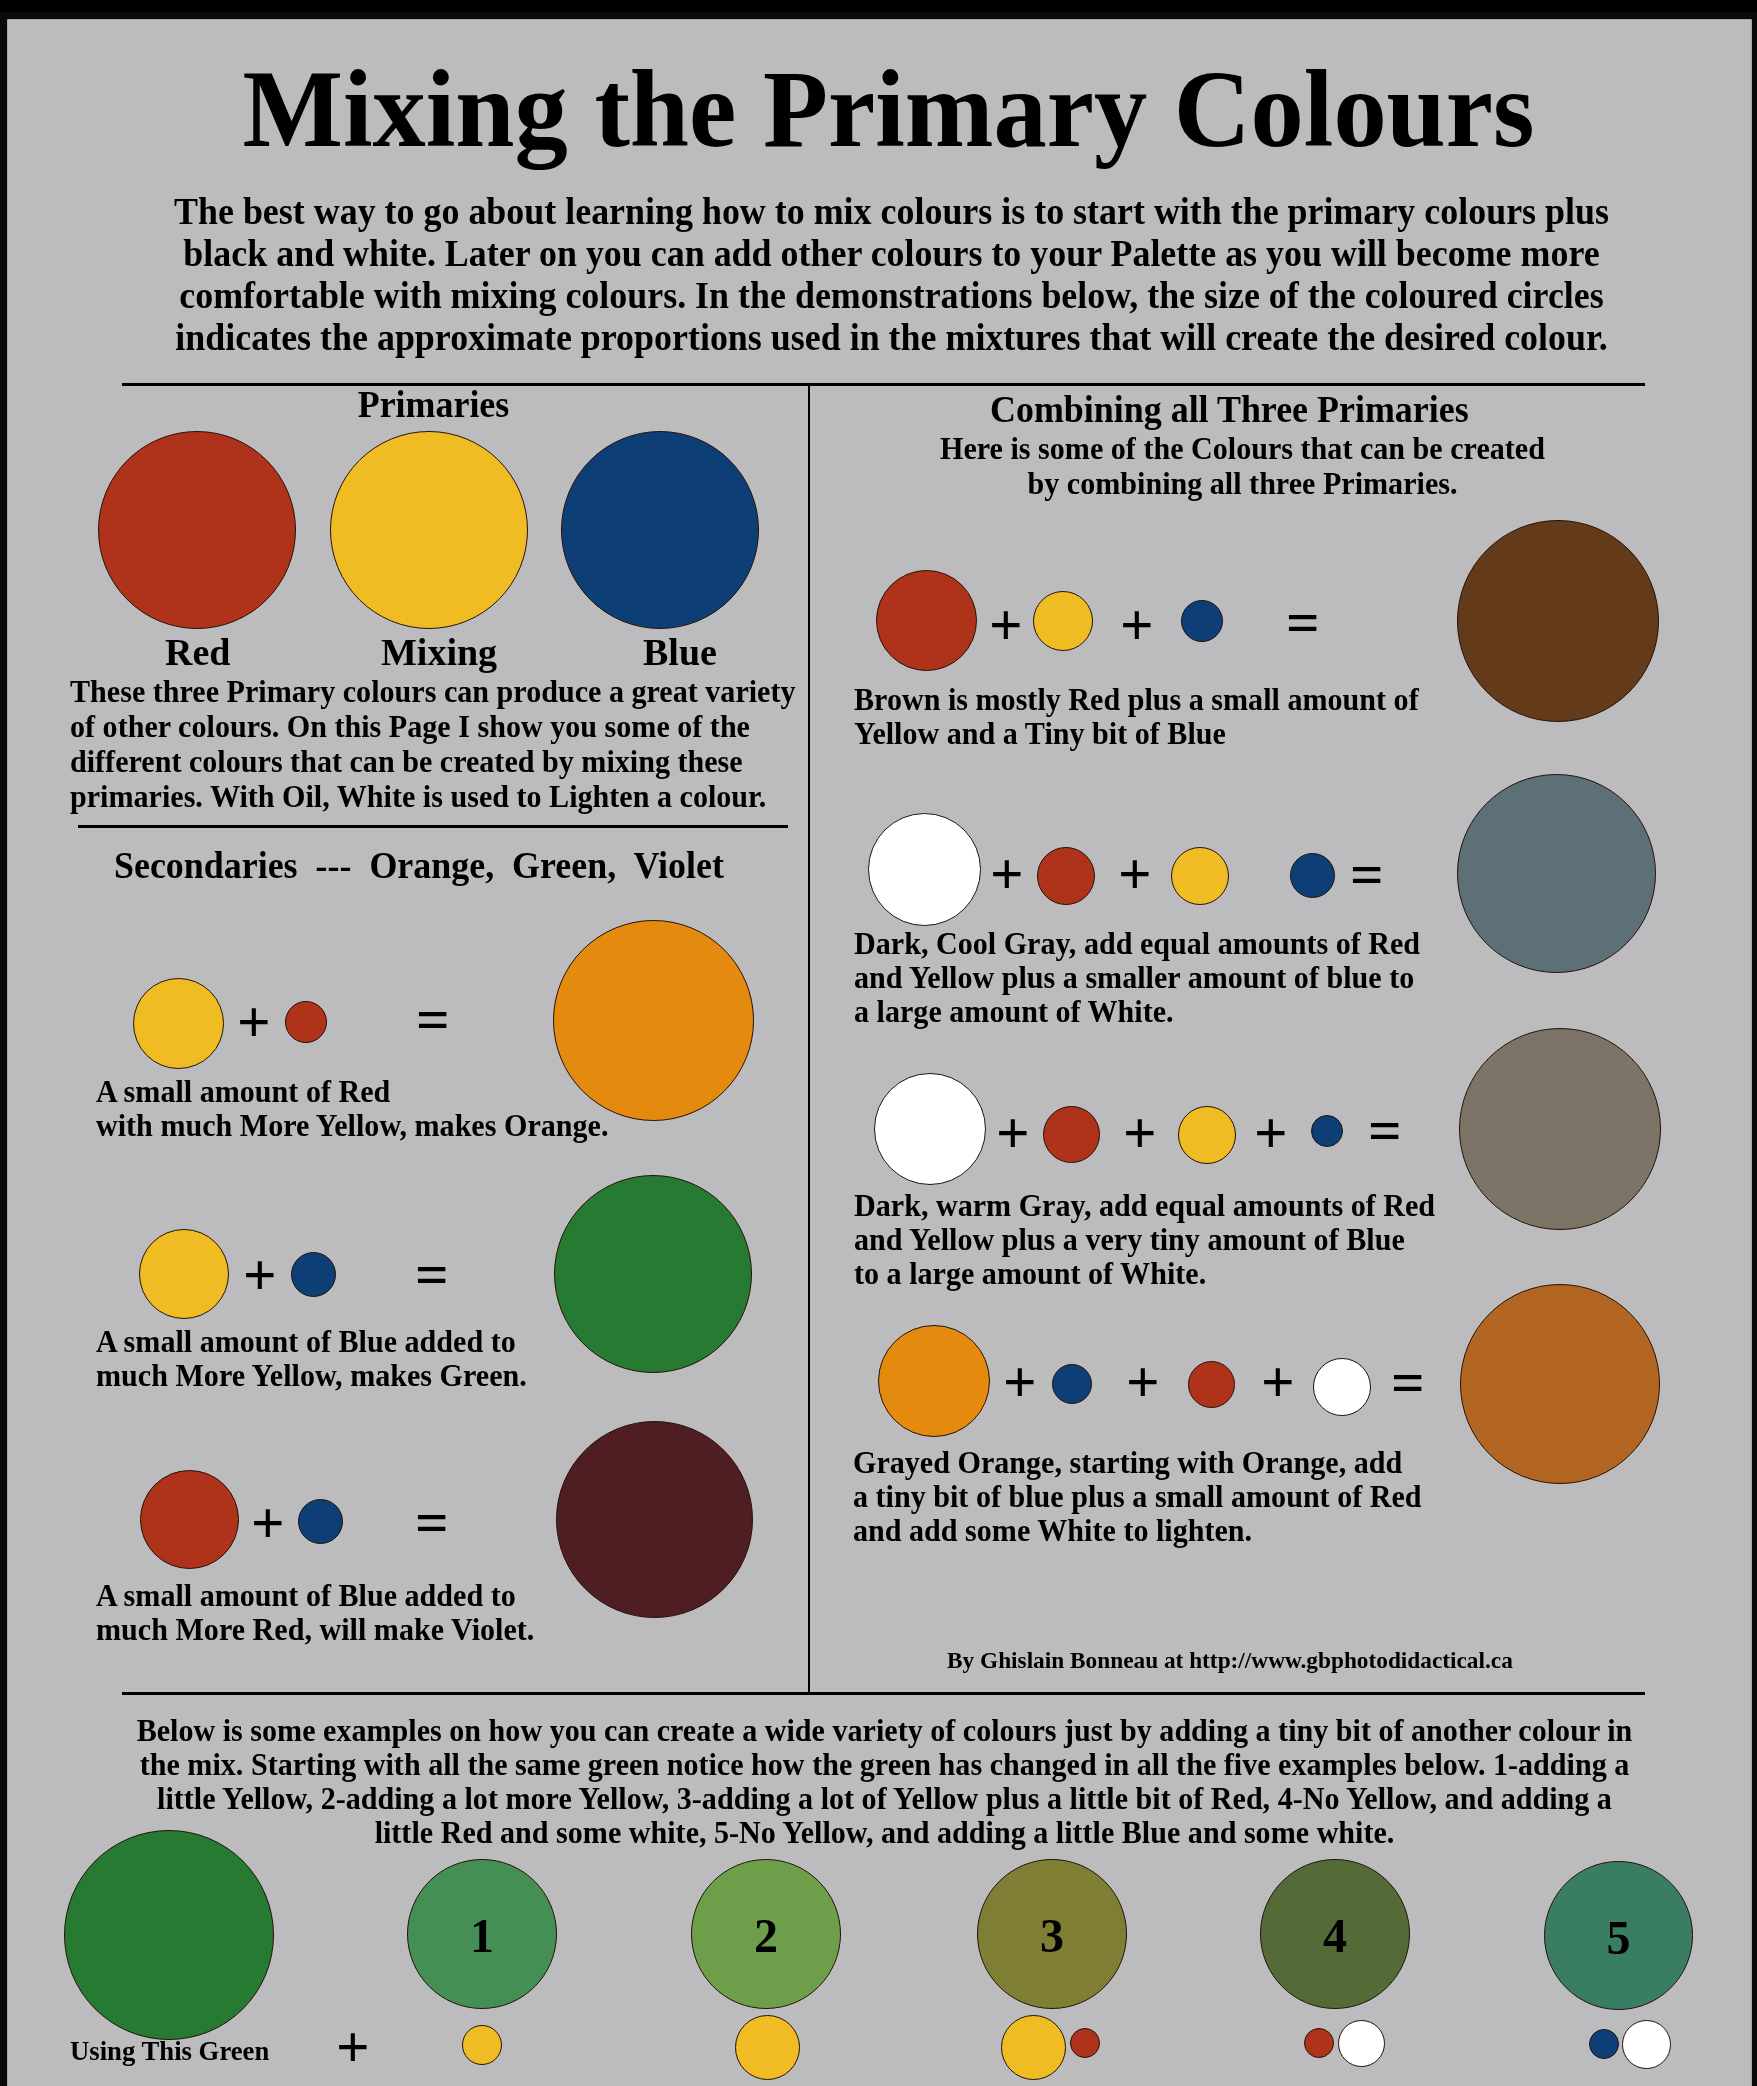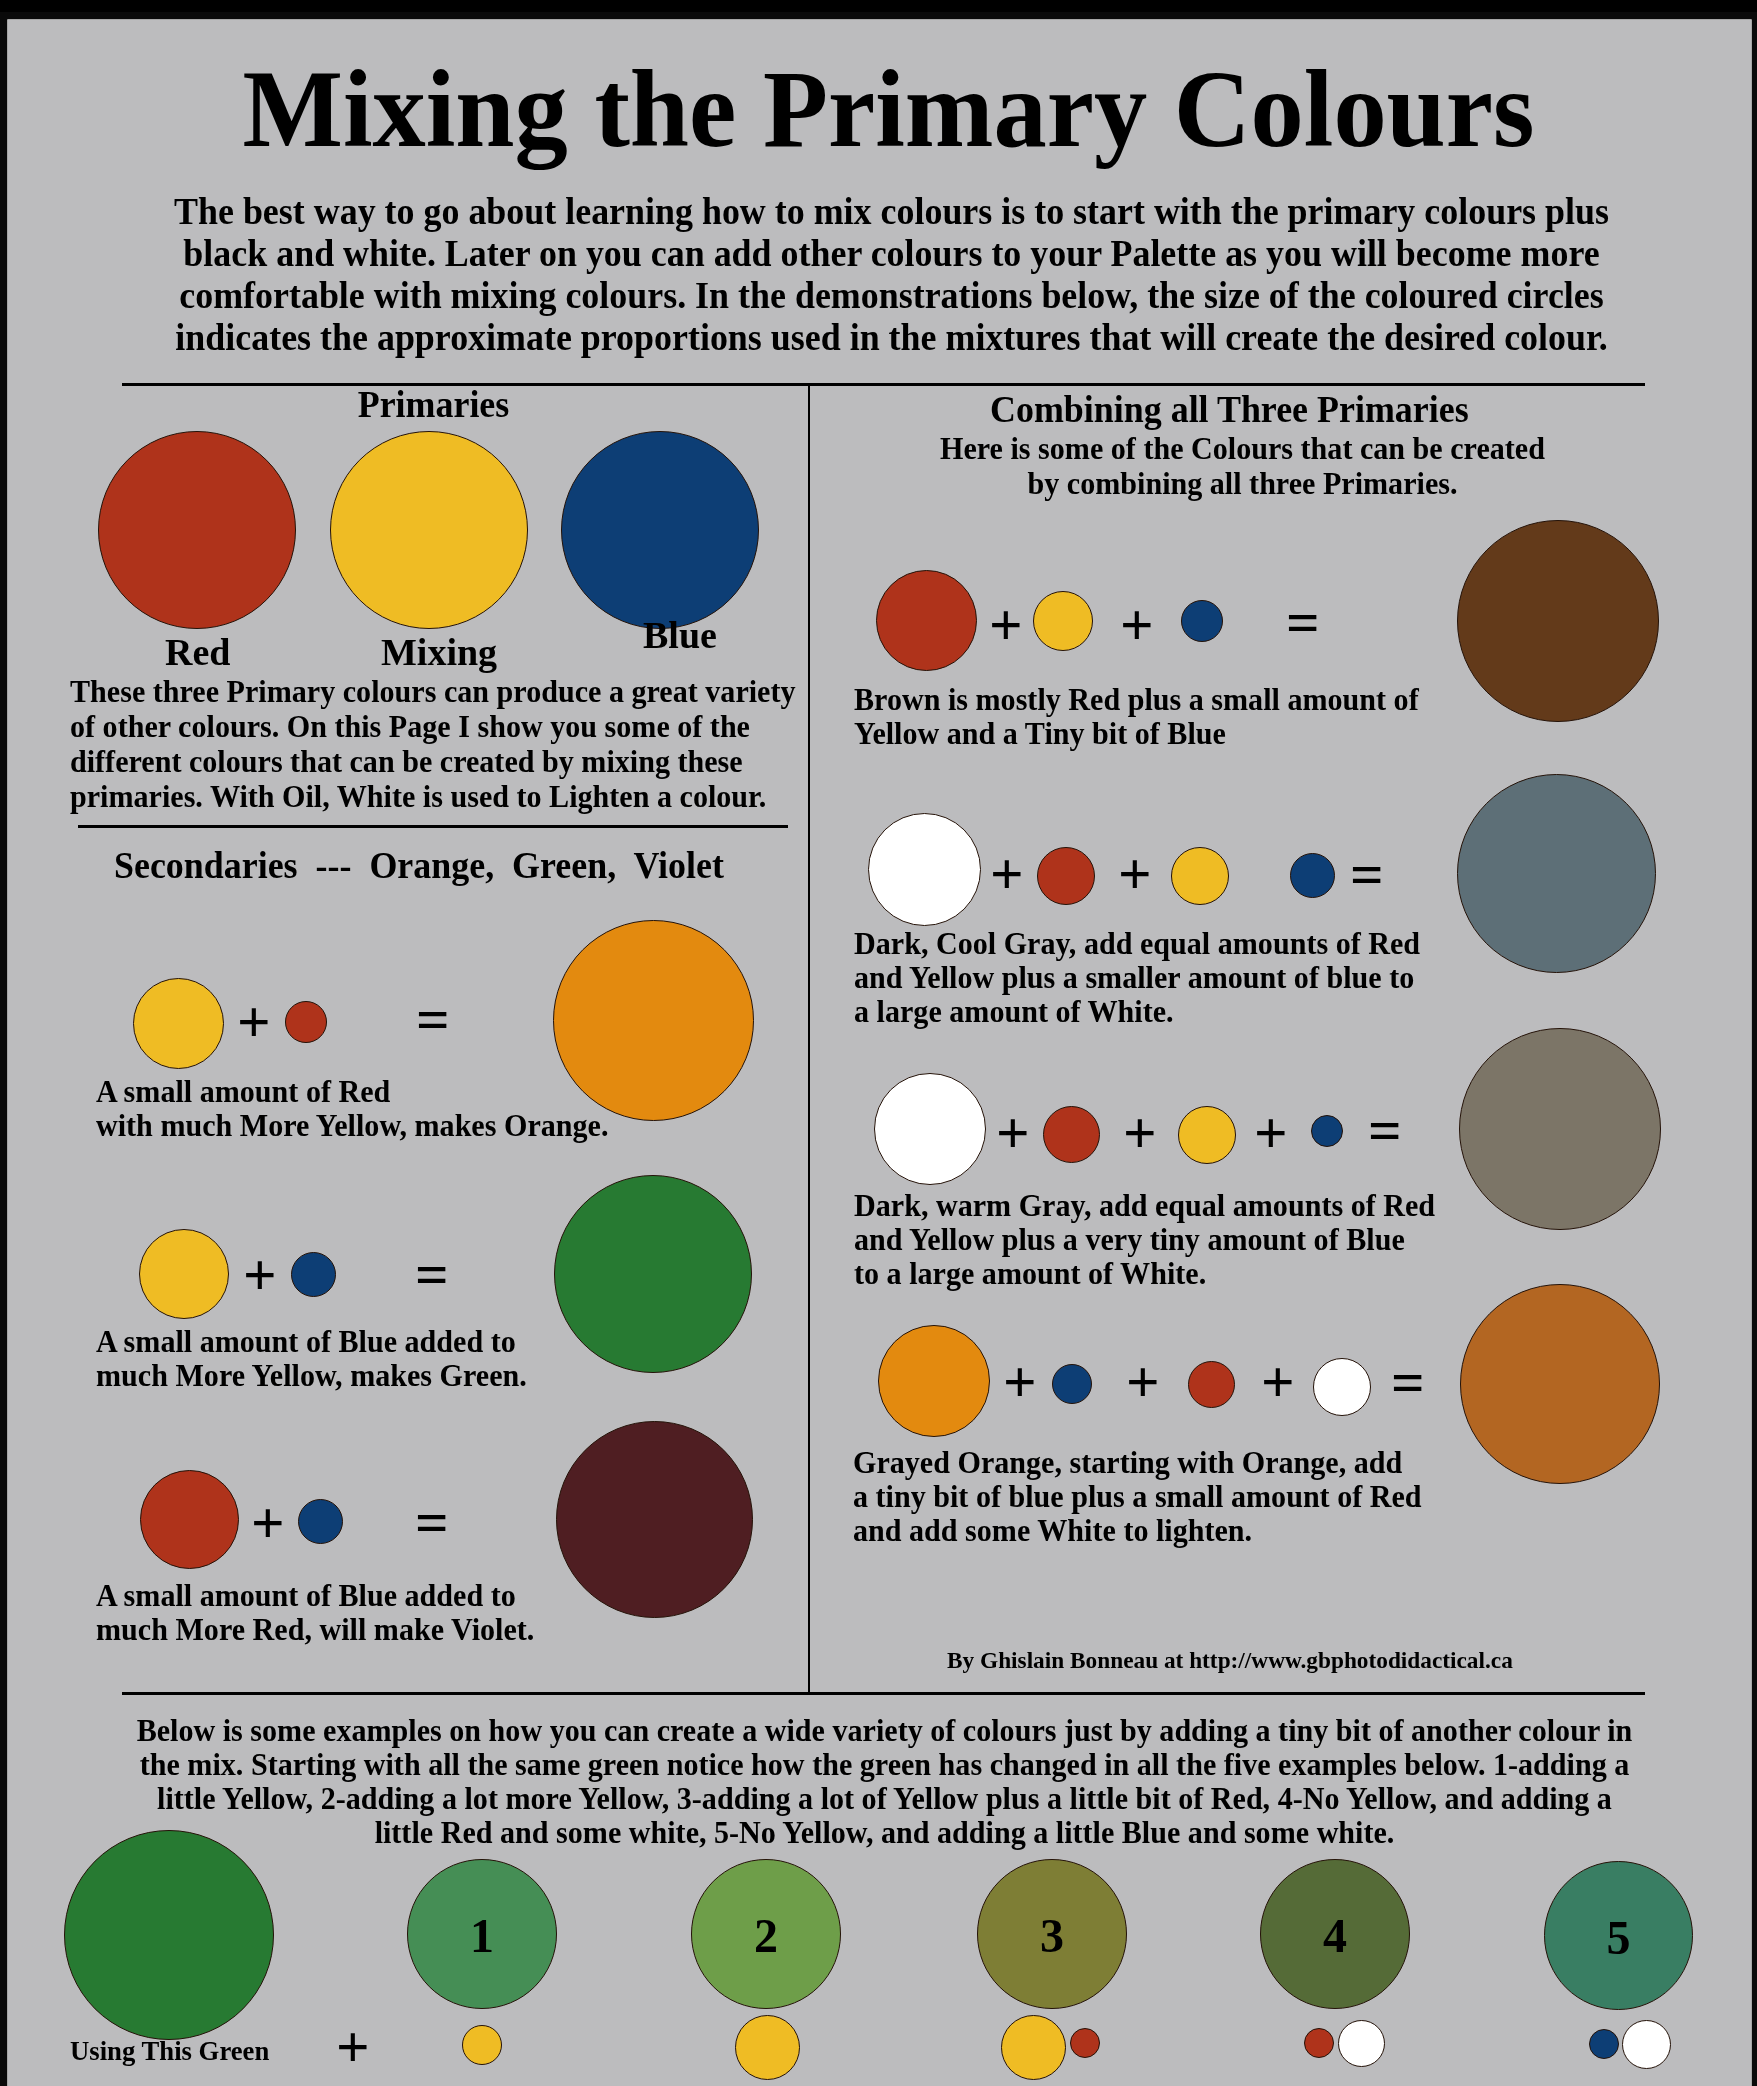--- a/index.html
+++ b/index.html
@@ -25,21 +25,21 @@
   #rule-bottom  {left:122px;top:1680px;width:1523px;height:2.8px;}
   #rule-vert    {left:808px;top:371px;width:2.1px;height:1312px;}
 
   
   #h-primaries{left:65px;width:737px;top:375px;font-size:37px;line-height:35px;transform:scaleX(0.9709);transform-origin:center top;}
   #prim-red   {left:98px;top:419px;width:198px;height:198px;background:#af331b;}
   #prim-yellow{left:330px;top:419px;width:198px;height:198px;background:#efbc24;}
   #prim-blue  {left:561px;top:419px;width:198px;height:198px;background:#0d3e75;}
   #lbl-red    {left:165px;top:621px;font-size:38px;line-height:38px;}
   #lbl-yellow {left:381px;top:621px;font-size:38px;line-height:38px;}
-  #lbl-blue   {left:643px;top:604px;font-size:38px;line-height:38px;}
+  #lbl-blue   {left:643px;top:621px;font-size:38px;line-height:38px;}
   #primaries-note{left:70px;top:662px;font-size:31px;line-height:35px;transform:scaleX(0.9709);transform-origin:left top;}
 
   
   #h-secondaries{left:114px;top:836px;font-size:37px;line-height:36px;transform:scaleX(0.9709);transform-origin:left top;}
   #s1-a{left:133px;top:966px;width:91px;height:91px;background:#efbc24;}
   #s1-b{left:285px;top:989px;width:42px;height:42px;background:#af331b;}
   #s1-r{left:553px;top:908px;width:201px;height:201px;background:#e38a0f;}
   #s1-cap{left:96px;top:1063px;font-size:31px;line-height:34px;transform:scaleX(0.9709);transform-origin:left top;}
   #s2-a{left:139px;top:1217px;width:90px;height:90px;background:#efbc24;}
   #s2-b{left:291px;top:1240px;width:45px;height:45px;background:#0d3e75;}

